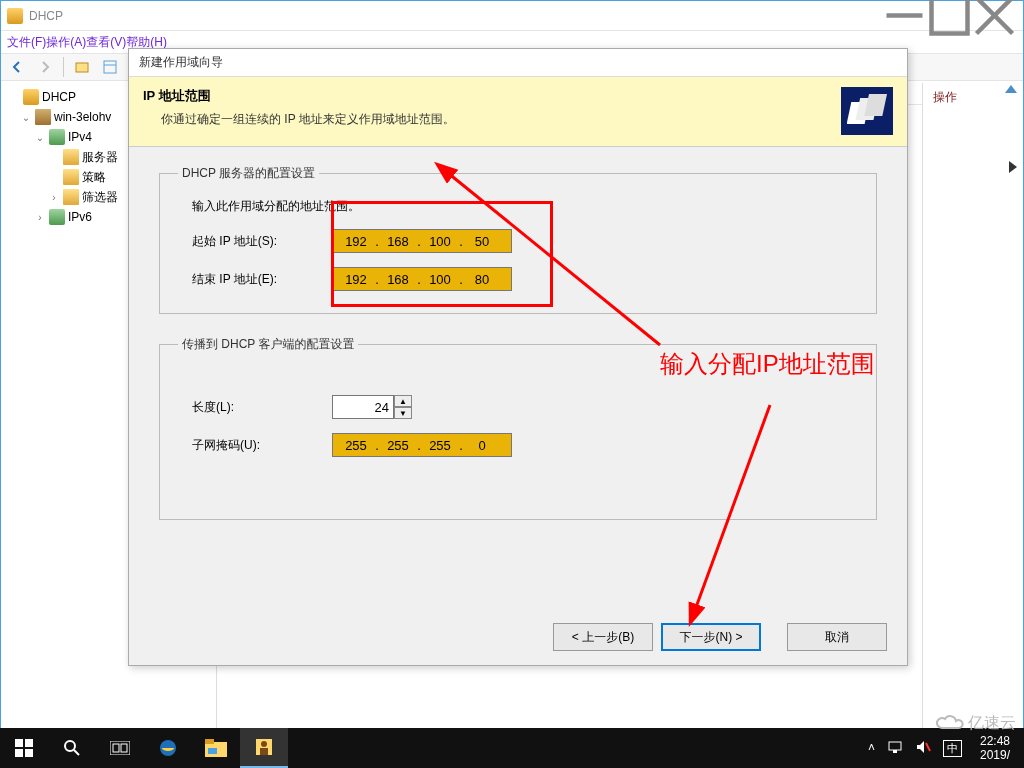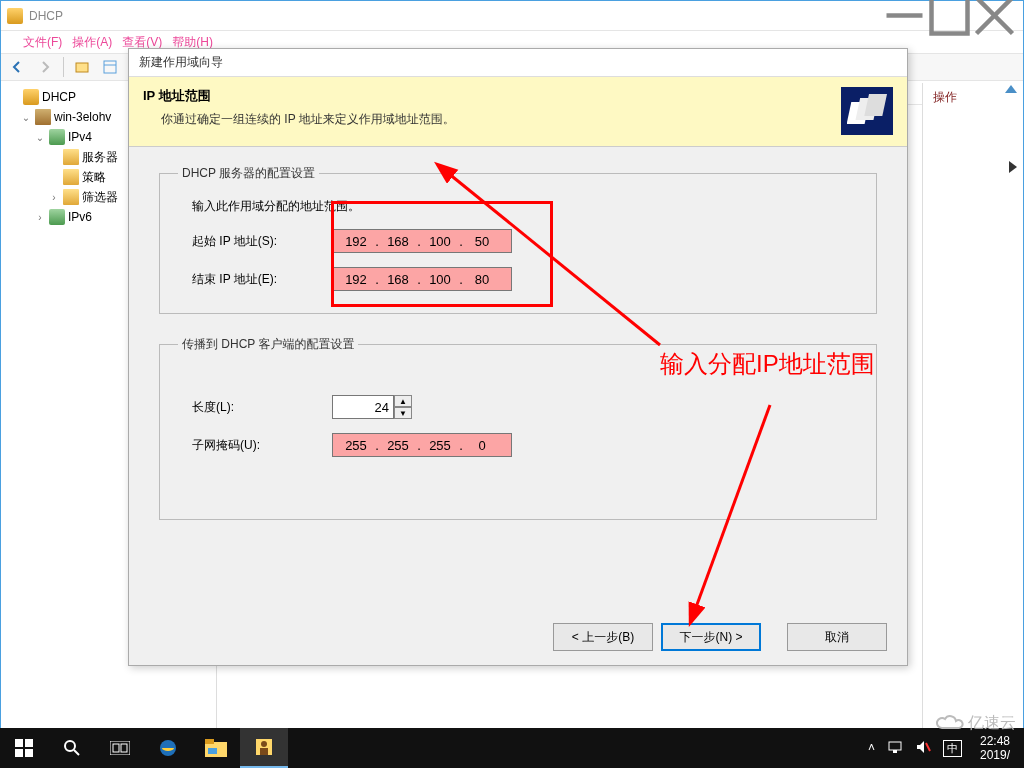--- a/index.html
+++ b/index.html
@@ -5,21 +5,21 @@
 * { box-sizing: border-box; margin: 0; padding: 0; font-family: "Microsoft YaHei", "Segoe UI", Tahoma, sans-serif; }
 body { width: 1024px; height: 768px; background: #fff; position: relative; overflow: hidden; font-size: 12px; }
 
 
 .parent-window { position: absolute; inset: 0; background: #fff; border: 1px solid #4aa0e0; }
 .titlebar { height: 30px; display: flex; align-items: center; padding: 0 6px; background: #fff; border-bottom: 1px solid #e5e5e5; }
 .titlebar .ico { width: 16px; height: 16px; margin-right: 6px; }
 .titlebar .title { color: #888; font-size: 12px; flex: 1; }
 .win-btns { display: flex; gap: 0; }
 .win-btn { width: 45px; height: 29px; display: flex; align-items: center; justify-content: center; color: #999; }
-.menubar { height: 22px; display: flex; align-items: center; padding: 0 6px; gap: 10px; background: #fff; color: #ec4899; margin-left: 16px; }
+.menubar { height: 22px; display: flex; align-items: center; padding: 0 6px; background: #fff; color: #6d28d9; }
 .menubar span { font-size: 12px; }
 .toolbar { height: 28px; display: flex; align-items: center; padding: 0 4px; gap: 4px; background: #f7f7f7; border-top: 1px solid #e5e5e5; border-bottom: 1px solid #e5e5e5; }
 .tbtn { width: 24px; height: 22px; display: flex; align-items: center; justify-content: center; border: 1px solid transparent; }
 .tbtn svg { width: 16px; height: 16px; }
 .vsep { width: 1px; height: 20px; background: #ccc; margin: 0 2px; }
 .content { position: absolute; top: 82px; left: 1px; right: 1px; bottom: 28px; display: flex; }
 .tree-pane { width: 215px; border-right: 1px solid #ddd; background: #fff; padding: 4px 2px; }
 .tree-node { display: flex; align-items: center; height: 20px; gap: 3px; padding-left: 4px; }
 .tree-node .exp { width: 12px; text-align: center; color: #777; font-size: 10px; }
 .tree-node .nico { width: 16px; height: 16px; }
@@ -43,21 +43,21 @@
 .wiz-header .txt { flex: 1; }
 .wiz-header h3 { font-size: 13px; font-weight: bold; color: #000; margin-bottom: 6px; }
 .wiz-header p { font-size: 12px; color: #333; padding-left: 18px; }
 .wiz-header .pic { width: 52px; height: 48px; background: #0a1f66; display: flex; align-items: center; justify-content: center; }
 .wiz-body { padding: 18px 30px; position: relative; height: 470px; }
 fieldset { border: 1px solid #bbb; padding: 14px 18px 22px 18px; margin-bottom: 22px; background: #f0f0f0; }
 legend { font-size: 12px; color: #333; padding: 0 4px; }
 .row { display: flex; align-items: center; margin-top: 14px; }
 .row .lbl { width: 140px; font-size: 12px; color: #000; margin-left: 14px; }
 .intro { font-size: 12px; color: #000; margin-left: 14px; margin-top: 2px; }
-.ipbox { width: 180px; height: 24px; background: #fca5a5; border: 1px solid #777; display: flex; align-items: center; padding: 0 6px; font-family: monospace; font-size: 13px; letter-spacing: 0; }
+.ipbox { width: 180px; height: 24px; background: #eab308; border: 1px solid #777; display: flex; align-items: center; padding: 0 6px; font-family: monospace; font-size: 13px; letter-spacing: 0; }
 .ipbox .oct { width: 34px; text-align: center; }
 .ipbox .dot { width: 8px; text-align: center; }
 .numbox { width: 62px; height: 24px; background: #fff; border: 1px solid #777; text-align: right; padding: 0 4px; font-size: 13px; }
 .spinner { display: flex; flex-direction: column; margin-left: 0; }
 .spinner div { width: 18px; height: 12px; border: 1px solid #888; background: #eee; font-size: 8px; display: flex; align-items: center; justify-content: center; }
 .redbox { position: absolute; border: 3px solid #f00; pointer-events: none; }
 .wiz-footer { position: absolute; bottom: 14px; right: 20px; display: flex; gap: 8px; }
 .btn { min-width: 100px; height: 28px; border: 1px solid #999; background: #e8e8e8; font-size: 12px; display: flex; align-items: center; justify-content: center; }
 .btn.primary { border: 2px solid #0078d7; background: #e8e8e8; }
 

